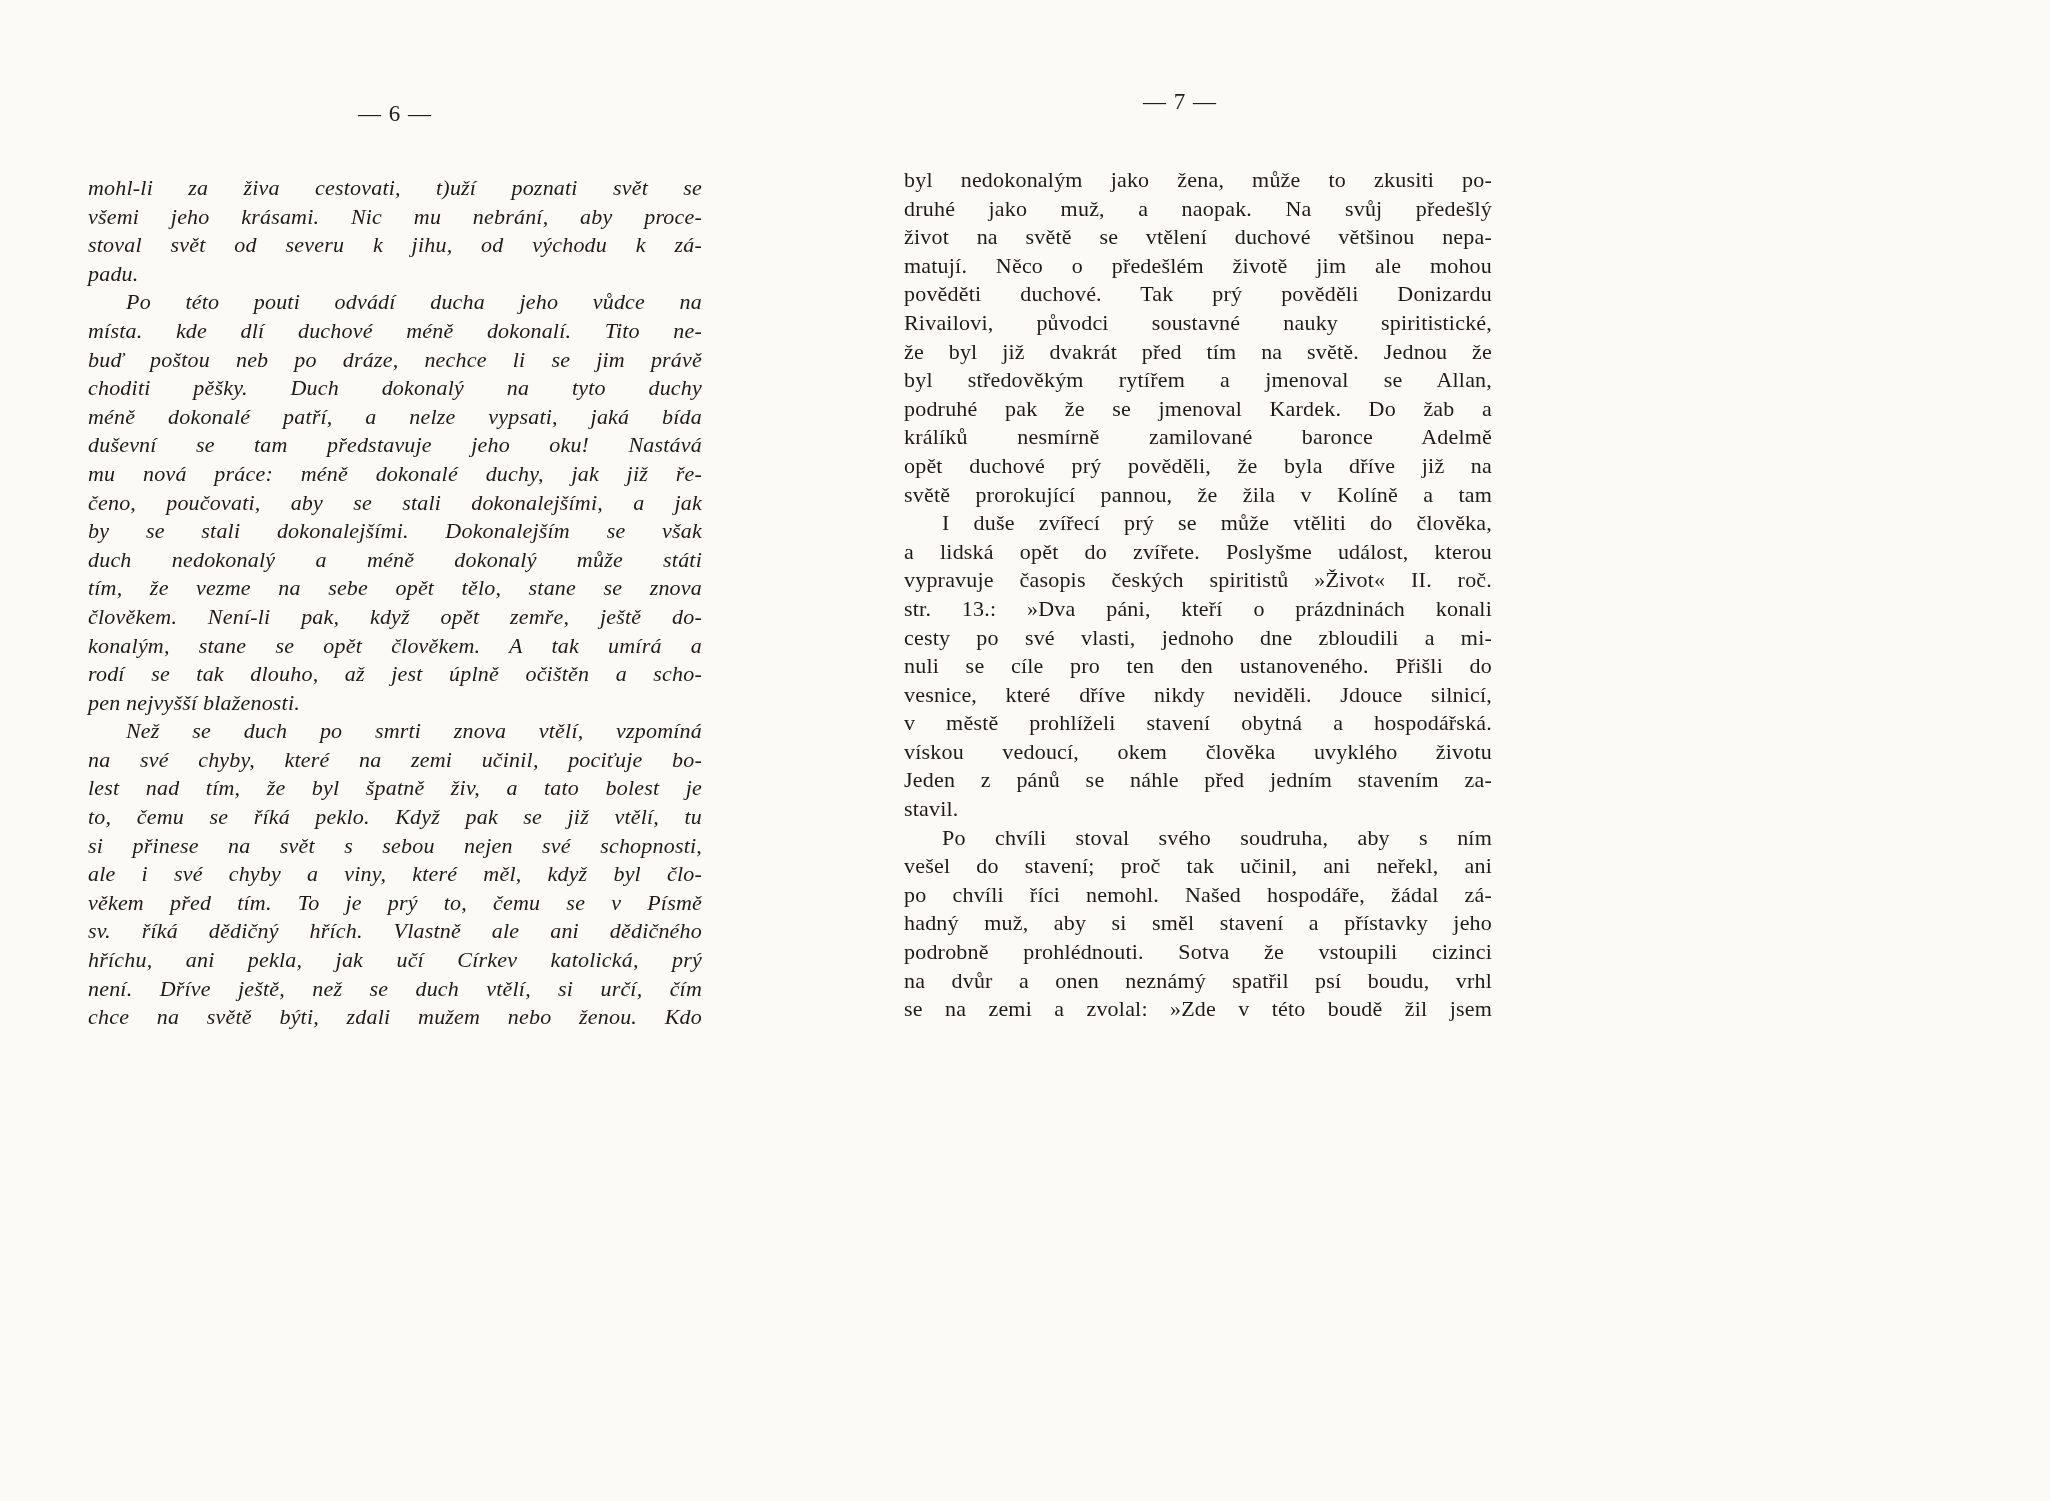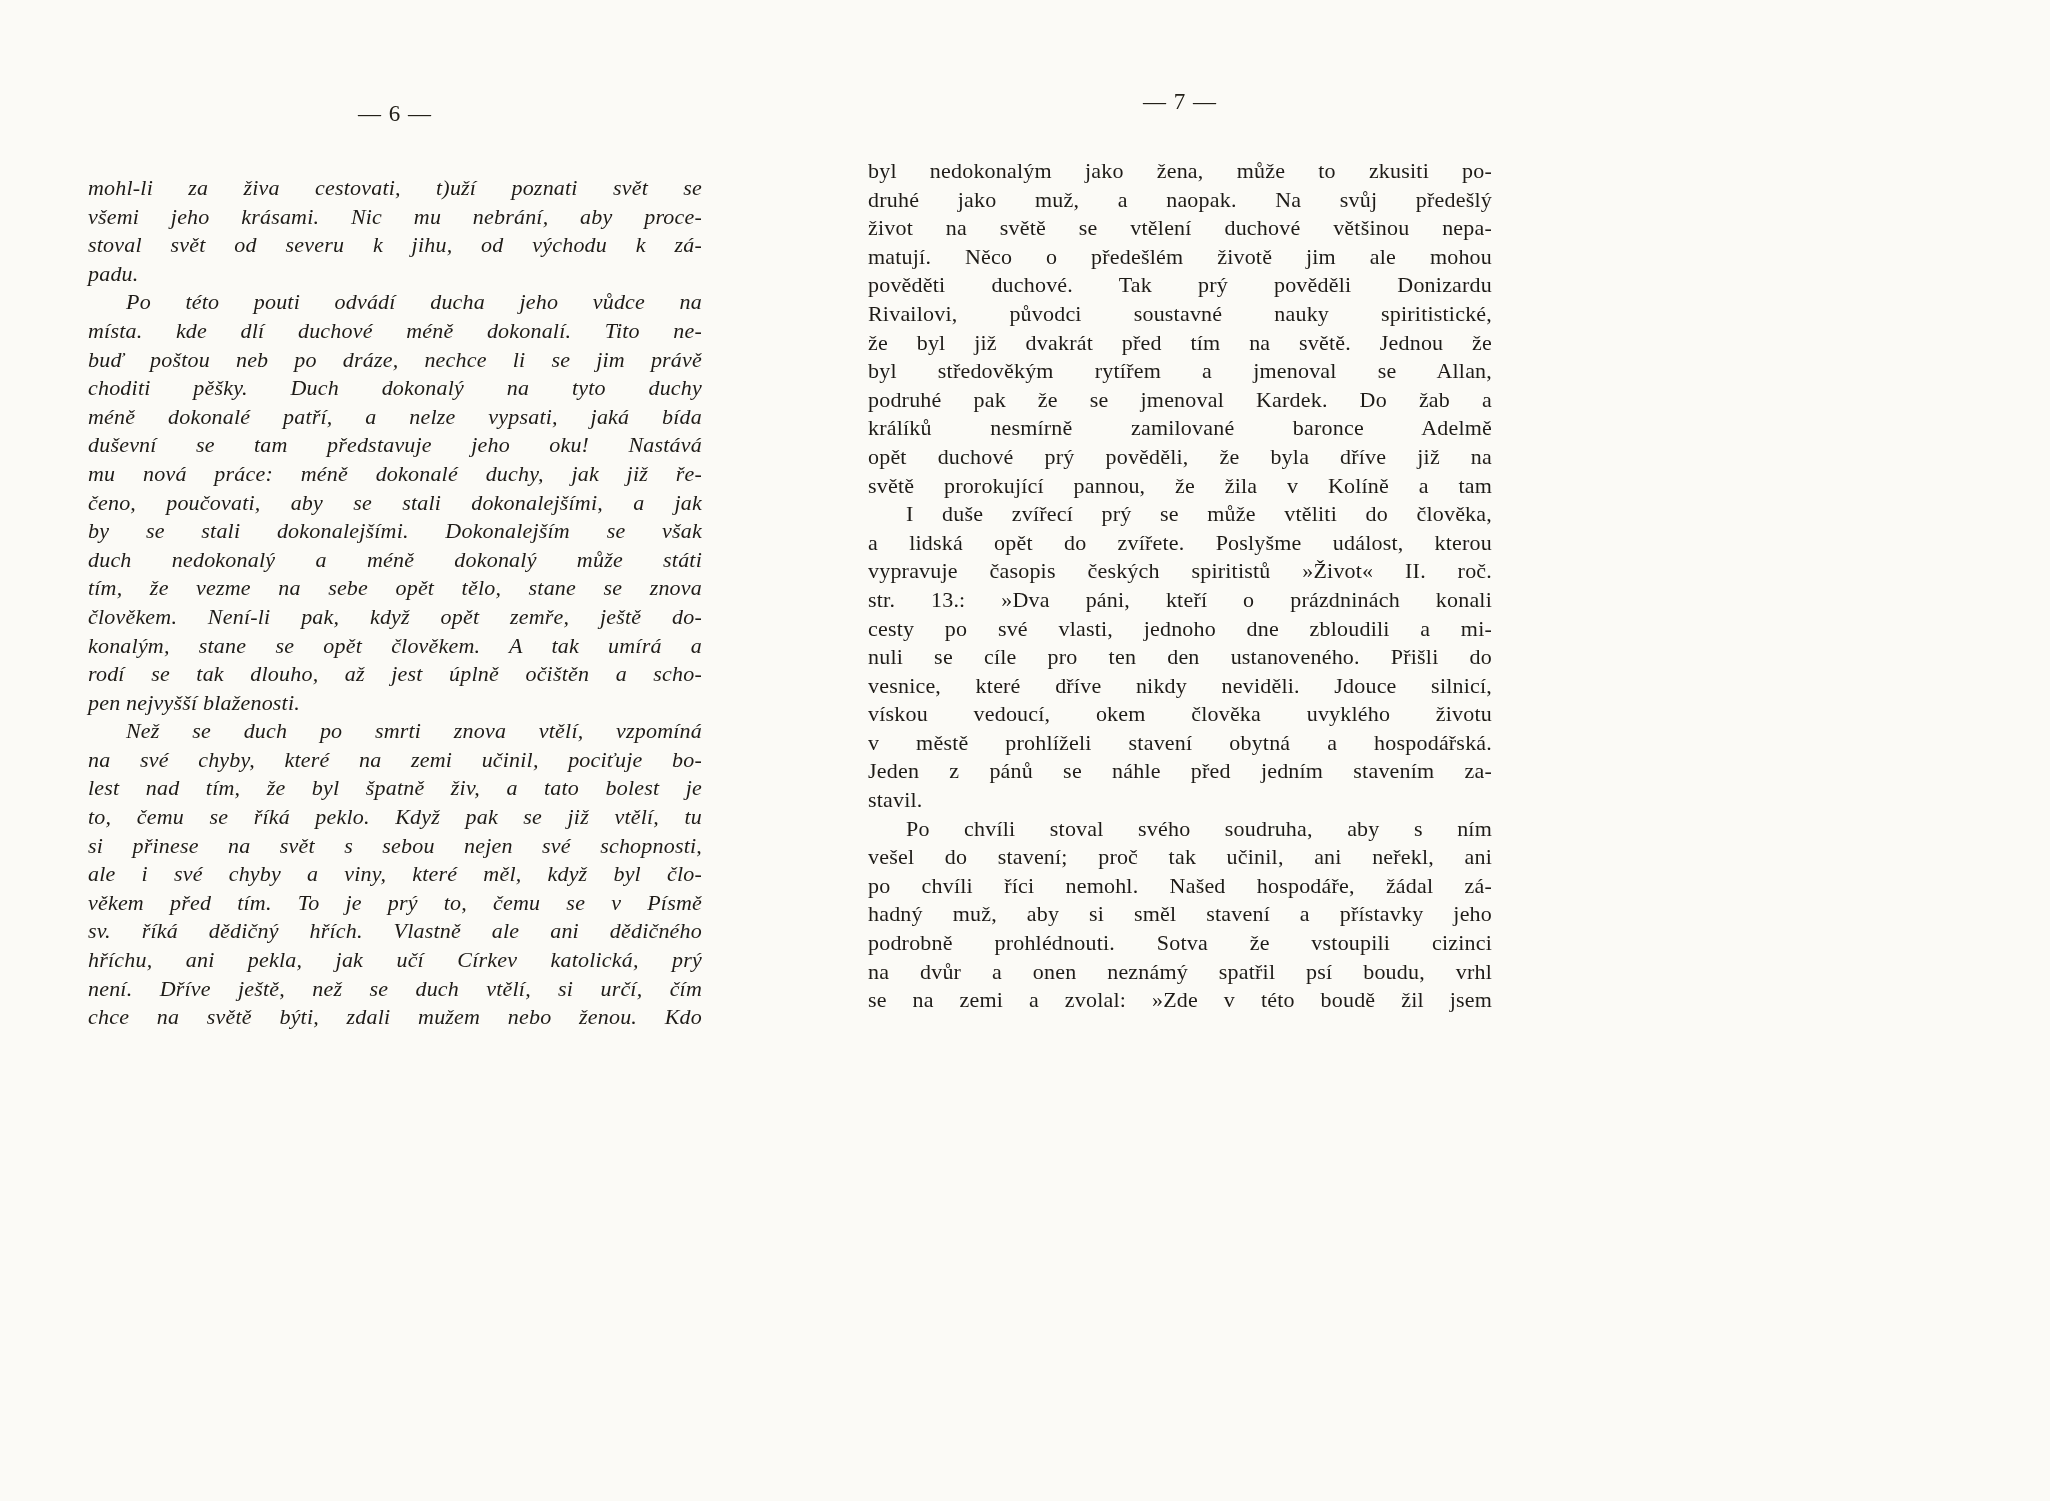--- a/index.html
+++ b/index.html
@@ -37,21 +37,21 @@
   }
   .page-left  .page-header { top: 101px; }
   .page-right .page-header { top: 89px; }
 
   .page-body {
     position: absolute;
     left: 0;
     right: 0;
   }
   .page-left  .page-body { top: 174px; font-style: italic; }
-  .page-right .page-body { top: 157px; }
+  .page-right .page-body { top: 166px; margin-left: 36px; }
 
   .para { margin: 0; }
 
   .line {
     font-size: 22px;
     line-height: 28.6px;
     letter-spacing: 0.2px;
     text-align: justify;
     text-align-last: justify;
     text-justify: inter-word;
@@ -125,22 +125,22 @@
           <div class="line">světě prorokující pannou, že žila v Kolíně a tam</div>
         </div>
         <div class="para">
           <div class="line indent">I duše zvířecí prý se může vtěliti do člověka,</div>
           <div class="line">a lidská opět do zvířete. Poslyšme událost, kterou</div>
           <div class="line">vypravuje časopis českých spiritistů »Život« II. roč.</div>
           <div class="line">str. 13.: »Dva páni, kteří o prázdninách konali</div>
           <div class="line">cesty po své vlasti, jednoho dne zbloudili a mi-</div>
           <div class="line">nuli se cíle pro ten den ustanoveného. Přišli do</div>
           <div class="line">vesnice, které dříve nikdy neviděli. Jdouce silnicí,</div>
+          <div class="line">v městě prohlíželi stavení obytná a hospodářská.</div>
           <div class="line">vískou vedoucí, okem člověka uvyklého životu</div>
-          <div class="line">v městě prohlíželi stavení obytná a hospodářská.</div>
           <div class="line">Jeden z pánů se náhle před jedním stavením za-</div>
           <div class="line end">stavil.</div>
         </div>
         <div class="para">
           <div class="line indent">Po chvíli stoval svého soudruha, aby s ním</div>
           <div class="line">vešel do stavení; proč tak učinil, ani neřekl, ani</div>
           <div class="line">po chvíli říci nemohl. Našed hospodáře, žádal zá-</div>
           <div class="line">hadný muž, aby si směl stavení a přístavky jeho</div>
           <div class="line">podrobně prohlédnouti. Sotva že vstoupili cizinci</div>
           <div class="line">na dvůr a onen neznámý spatřil psí boudu, vrhl</div>

